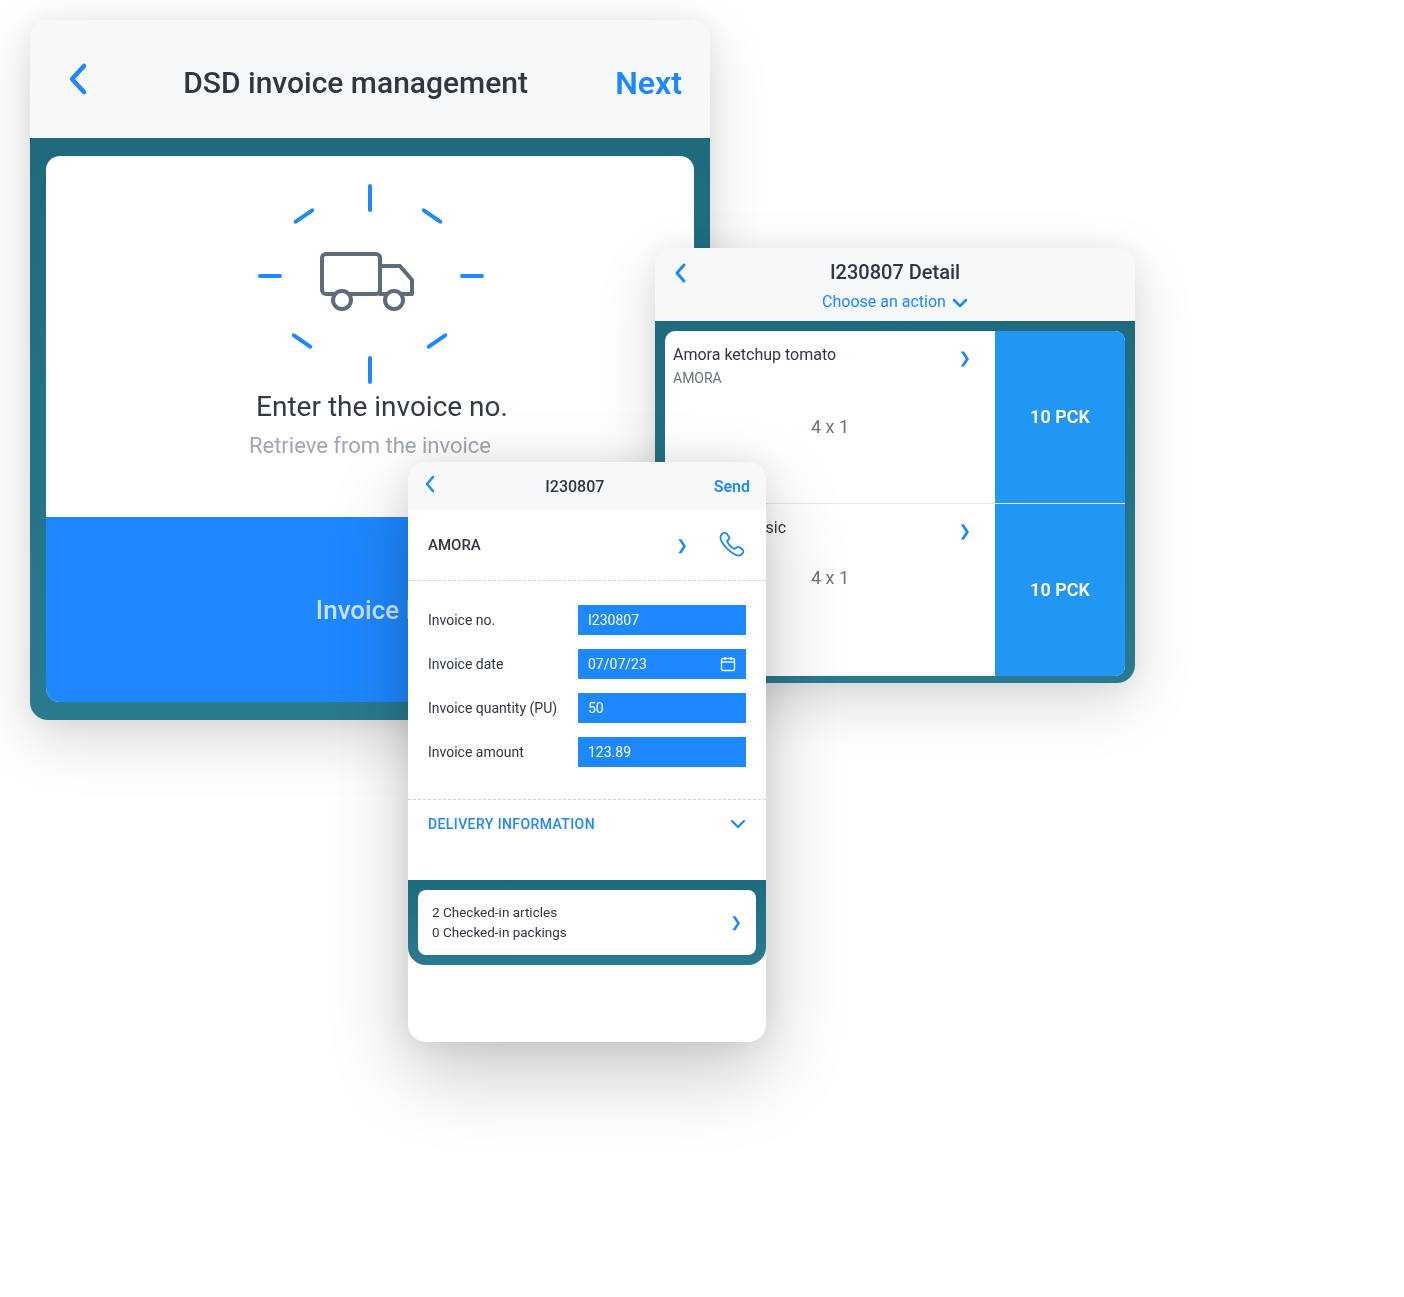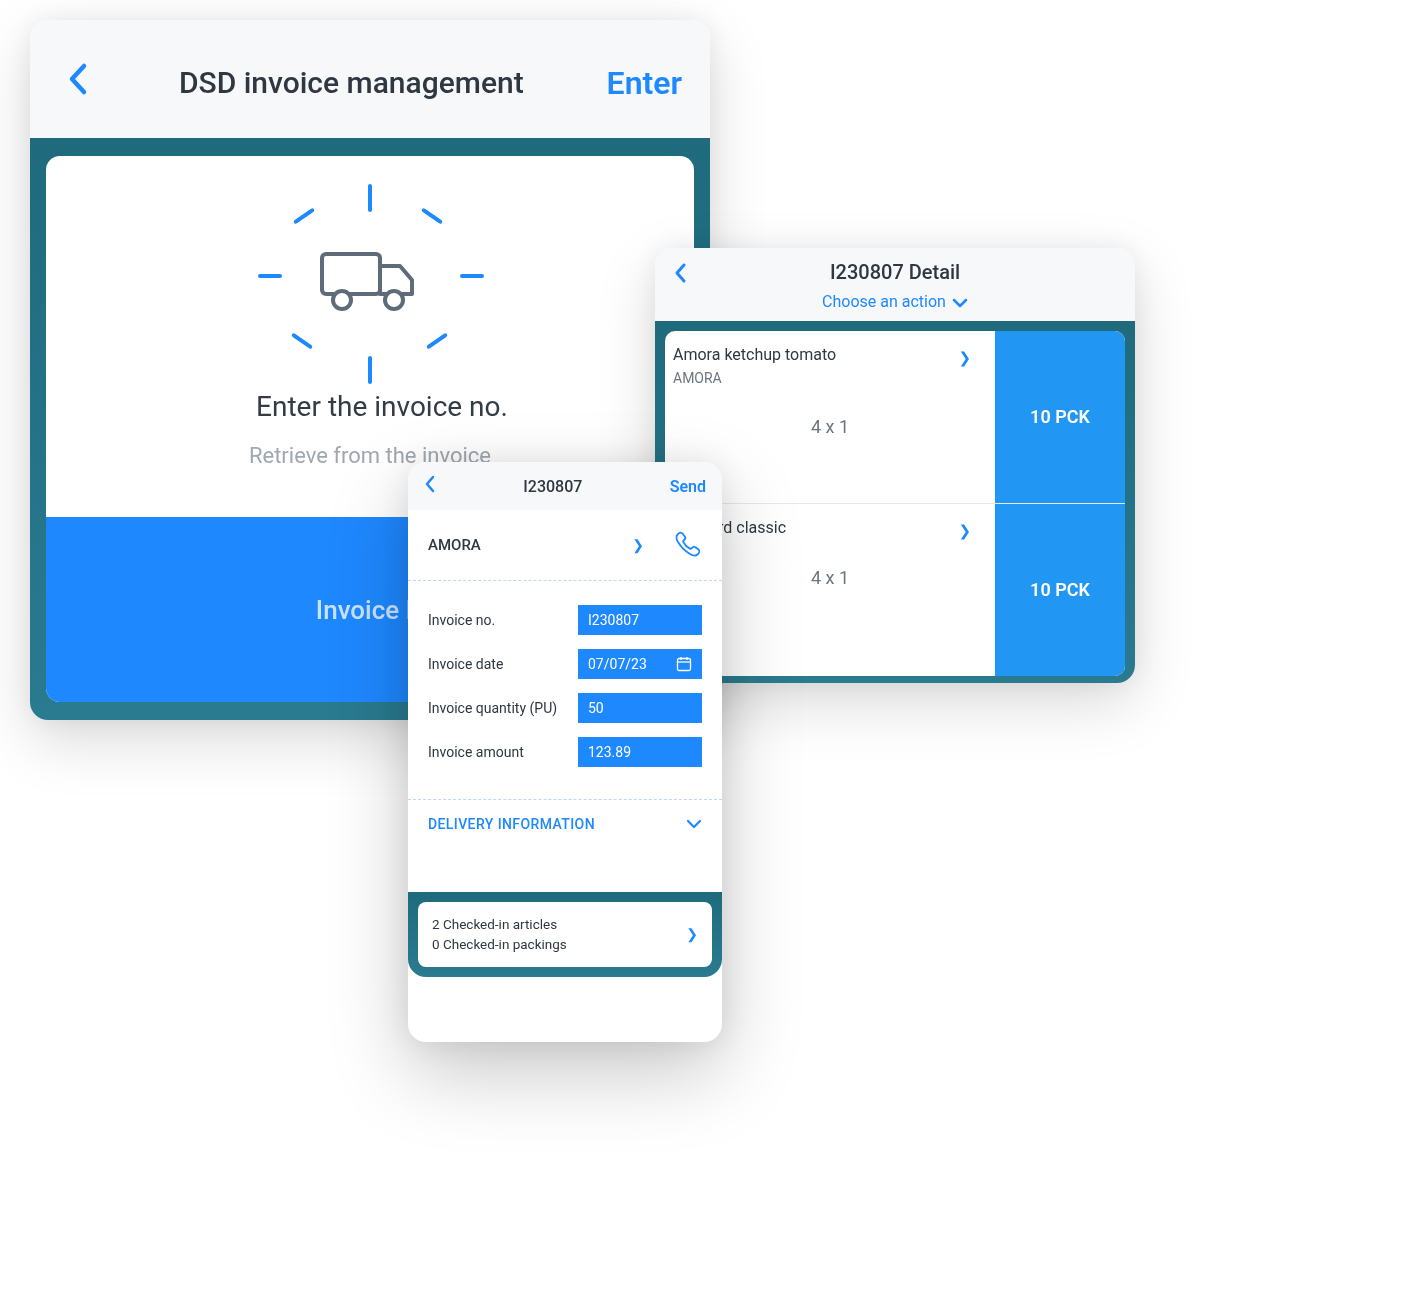--- a/index.html
+++ b/index.html
@@ -96,21 +96,21 @@
   }
   .c1-prompt-h {
     color: #333b45;
     font-size: 28px;
     font-weight: 400;
     padding-left: 24px;
   }
   .c1-prompt-s {
     color: #9fa7b0;
     font-size: 22px;
-    margin-top: 20px;
+    margin-top: 10px;
   }
   .c1-input-area {
     margin-top: auto;
     background: #1E88FF;
     height: 185px;
     display: flex;
     align-items: center;
     justify-content: center;
     color: #c9e3ff;
     font-size: 26px;
@@ -181,21 +181,21 @@
     display: flex;
     align-items: center;
     justify-content: center;
     font-size: 18px;
     font-weight: 600;
   }
   
   .card2 {
     left: 408px;
     top: 462px;
-    width: 314px;
+    width: 358px;
     height: 580px;
     box-shadow: 0 30px 80px rgba(0,0,0,0.22), 0 0 30px rgba(0,0,0,0.08);
   }
   .c2-header {
     display: flex;
     align-items: center;
     justify-content: space-between;
     background: #f6f8fa;
     padding: 10px 16px;
     height: 48px;
@@ -249,21 +249,21 @@
     align-items: center;
     justify-content: space-between;
     color: #1E88FF;
     font-size: 14px;
     font-weight: 500;
     letter-spacing: 0.4px;
     cursor: pointer;
   }
   .c2-footer-wrap {
     background: linear-gradient(180deg, #1f6b7d 0%, #2a7a90 100%);
-    margin-top: 44px;
+    margin-top: 32px;
     padding: 10px;
     border-bottom-left-radius: 18px;
     border-bottom-right-radius: 18px;
   }
   .c2-footer {
     background: #fff;
     border-radius: 8px;
     padding: 12px 14px;
     display: flex;
     align-items: center;
@@ -276,21 +276,21 @@
 <body>
 
 <div class="card card1">
   <div class="c1-header">
     <span class="c1-back">
       <svg width="22" height="34" viewBox="0 0 22 34">
           <path d="M18 4 L6 17 L18 30" stroke="#1E88FF" stroke-width="4.5" fill="none" stroke-linecap="round" stroke-linejoin="round"></path>
         </svg>
     </span>
     <div class="c1-title">DSD invoice management</div>
-    <span class="c1-next">Enter</span>
+    <span class="c1-next">Next</span>
   </div>
   <div class="c1-body">
     <div class="c1-inner">
       <div class="c1-illus-wrap">
         <div class="truck-box">
           <div class="ray ray1"></div>
             <div class="ray ray2"></div>
             <div class="ray ray3"></div>
             <div class="ray ray4"></div>
           <div class="ray ray5"></div>

